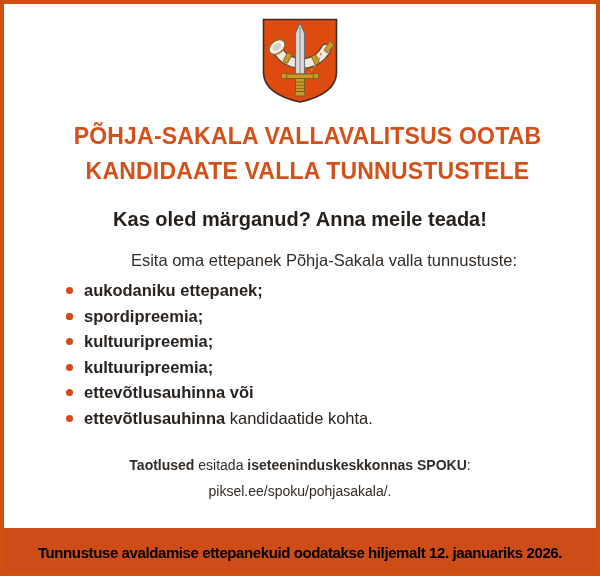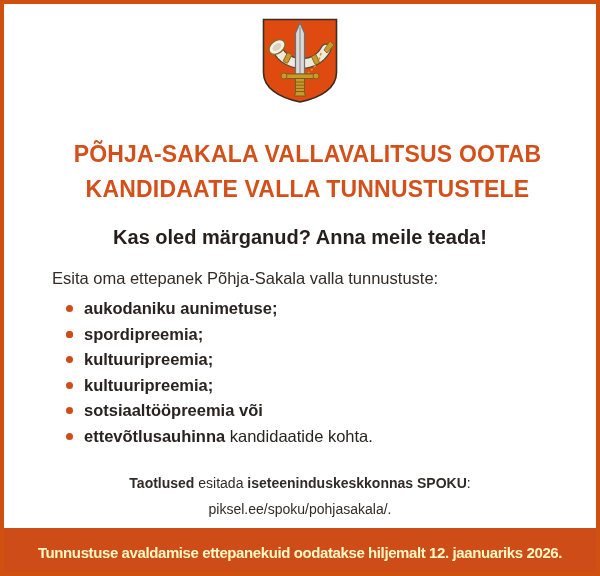--- a/index.html
+++ b/index.html
@@ -16,21 +16,21 @@
     overflow: hidden;
   }
 
   .coat-wrap {
     margin-top: 13px;
     display: flex;
     justify-content: center;
   }
 
   .title {
-    margin-top: 32px;
+    margin-top: 14px;
     text-align: center;
     color: #d4501a;
     font-weight: bold;
     font-size: 23px;
     line-height: 35px;
     letter-spacing: 0.2px;
     padding-left: 15px;
   }
 
   .subtitle {
@@ -38,20 +38,21 @@
     text-align: center;
     font-weight: bold;
     font-size: 20px;
     color: #271f1c;
   }
 
   .intro {
     margin: 20px 0 0 48px;
     font-size: 16.5px;
     color: #332b27;
+    text-align: center;
   }
 
   ul.award-list {
     margin: 8px 0 0 0;
     padding: 0 0 0 62px;
     list-style: none;
   }
   ul.award-list li {
     position: relative;
     padding-left: 18px;
@@ -82,21 +83,21 @@
   .banner {
     position: absolute;
     left: -4px;
     right: -4px;
     bottom: -4px;
     height: 48px;
     background: #ce4c17;
     display: flex;
     align-items: center;
     justify-content: center;
-    color: #fef9c3;
+    color: #000000;
     font-weight: bold;
     font-size: 15px;
     letter-spacing: -0.4px;
     white-space: nowrap;
   }
 </style>
 </head>
 <body>
 
 <div class="poster">
@@ -140,26 +141,26 @@
   <div class="title">
     <div>PÕHJA-SAKALA VALLAVALITSUS OOTAB</div>
     <div>KANDIDAATE VALLA TUNNUSTUSTELE</div>
   </div>
 
   <div class="subtitle">Kas oled märganud? Anna meile teada!</div>
 
   <div class="intro">Esita oma ettepanek Põhja-Sakala valla tunnustuste:</div>
 
   <ul class="award-list">
-    <li><span class="dot"></span><span class="b">aukodaniku aunimetuse;</span><span></span></li>
+    <li><span class="dot"></span><span class="b">aukodaniku ettepanek;</span><span></span></li>
     <li><span class="dot"></span><span></span></li>
     <li><span class="dot"></span><span class="b">spordipreemia;</span><span></span></li>
     <li><span class="dot"></span><span class="b">kultuuripreemia;</span><span></span></li>
     <li><span class="dot"></span><span class="b">kultuuripreemia;</span><span></span></li>
-    <li><span class="dot"></span><span class="b">sotsiaaltööpreemia või</span><span></span></li>
+    <li><span class="dot"></span><span class="b">ettevõtlusauhinna või</span><span></span></li>
     <li><span class="dot"></span><span class="b">ettevõtlusauhinna</span><span> kandidaatide kohta.</span></li>
   </ul>
 
   <div class="apply">
     <div><span class="b">Taotlused</span><span> esitada </span><span class="b">iseteeninduskeskkonnas SPOKU</span><span>:</span></div>
     <div>piksel.ee/spoku/pohjasakala/.</div>
   </div>
 
   <div class="banner">
     <span>Tunnustuse avaldamise ettepanekuid oodatakse hiljemalt 12. jaanuariks 2026.</span>

